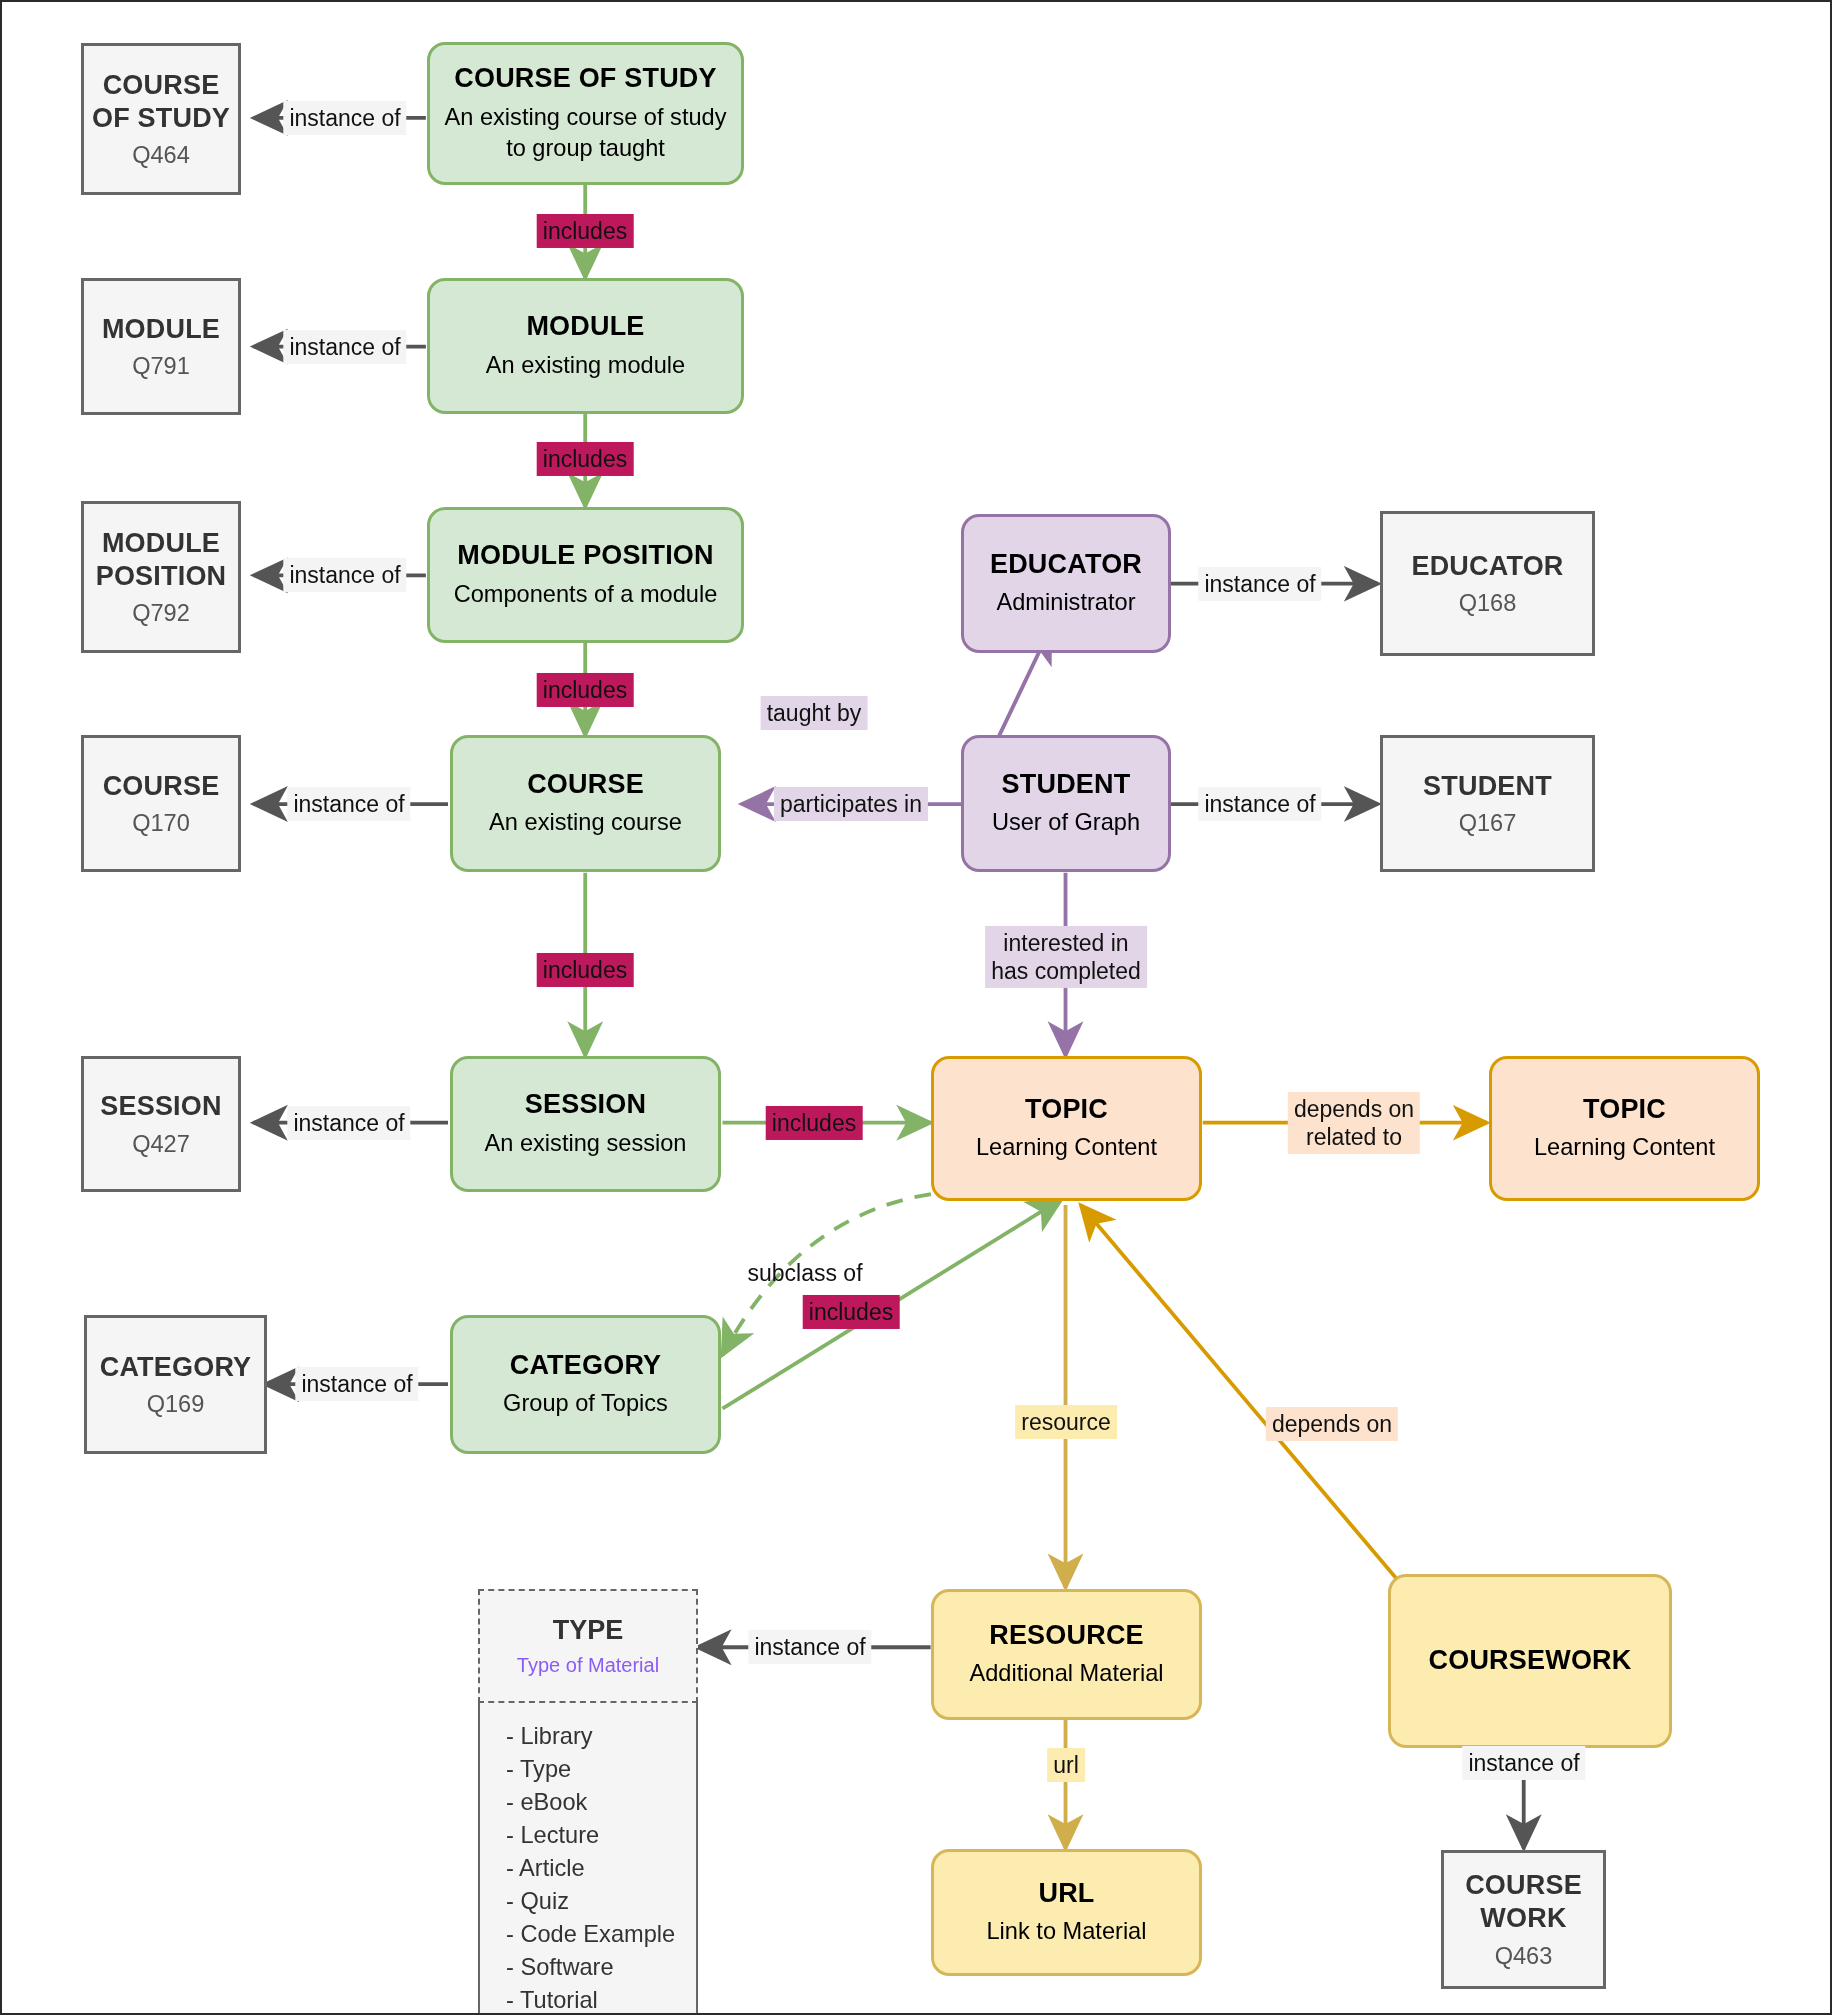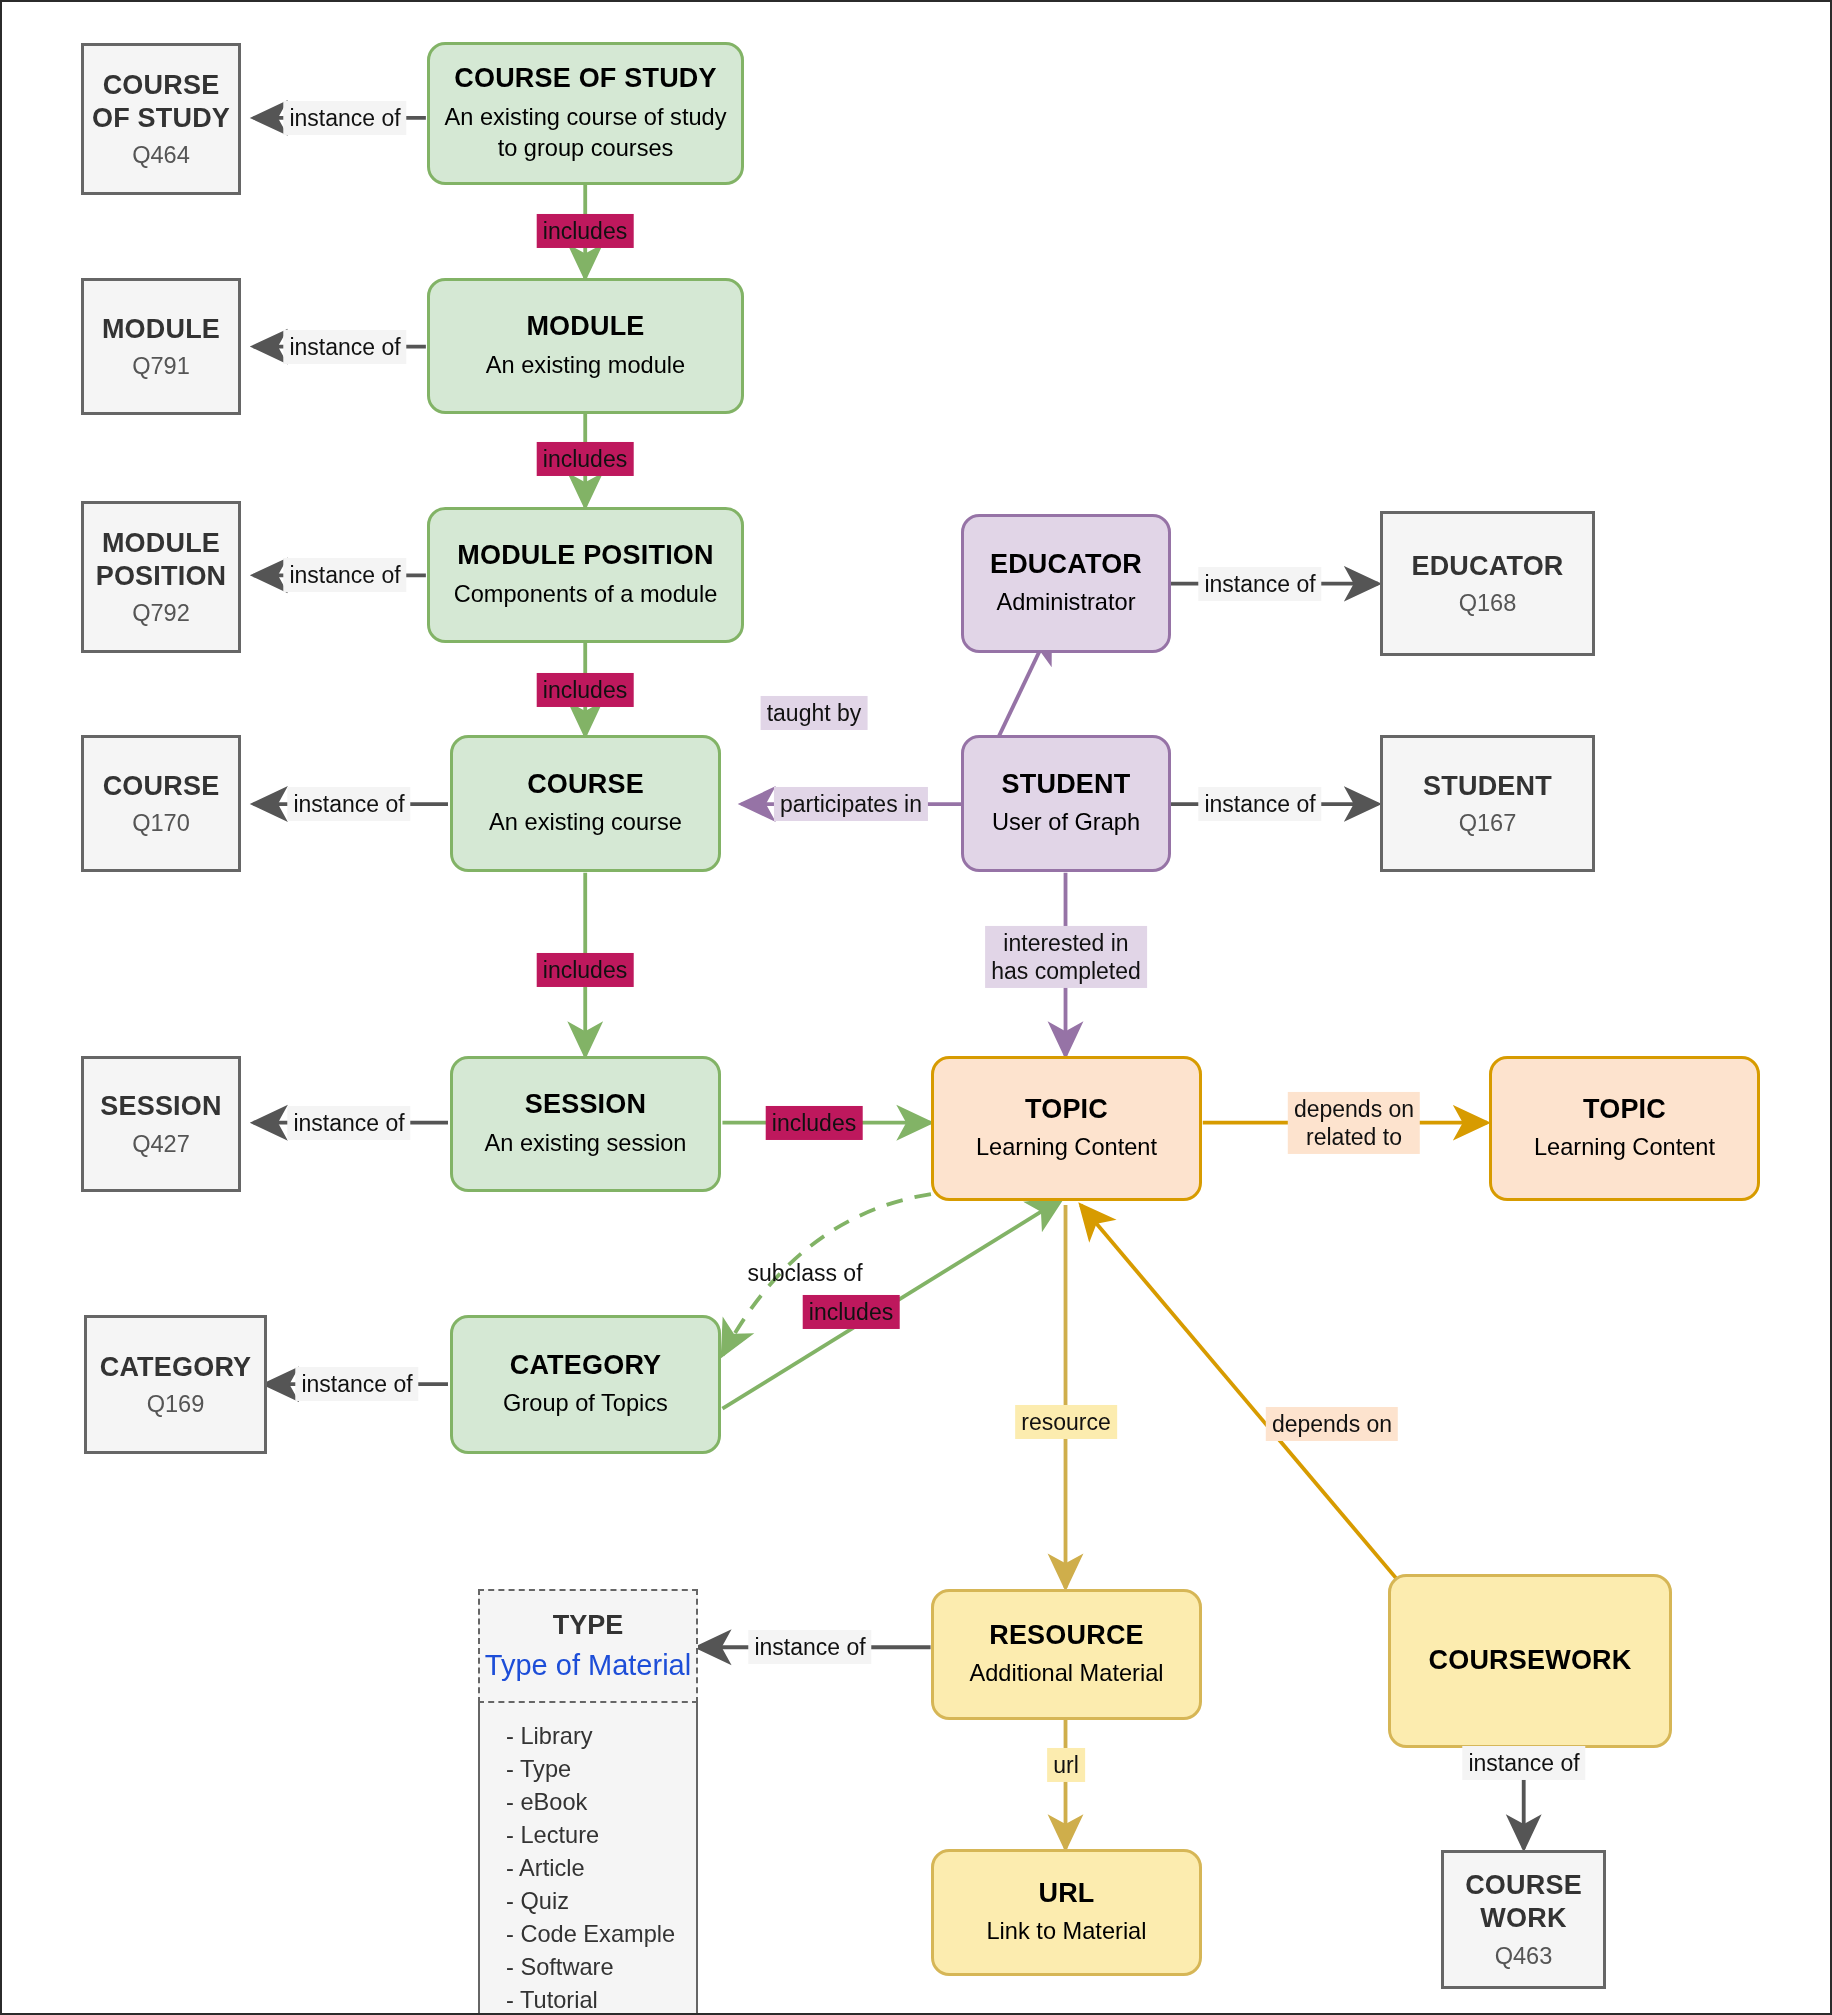--- a/index.html
+++ b/index.html
@@ -23,21 +23,21 @@
   
   .qbox{background:#f5f5f5;border:3px solid #666666;border-radius:0;}
   .qbox .t{font-size:27px;color:#333333;line-height:1.22;}
   .qbox .s{font-size:23.6px;color:#555555;margin-top:7.6px;}
 
   
   .typebox{position:absolute;box-sizing:border-box;}
   .typehead{box-sizing:border-box;background:#f5f5f5;border:2.3px dashed #666666;
             display:flex;flex-direction:column;align-items:center;justify-content:center;}
   .typehead .t{font-size:27px;font-weight:bold;color:#333333;}
-  .typehead .s{font-size:29px;color:#1d4ed8;margin-top:7.6px;}
+  .typehead .s{font-size:20px;color:#8b5cf6;margin-top:7.6px;}
   .typelist{box-sizing:border-box;background:#f5f5f5;border:2.3px solid #666666;border-top:none;
             padding:17px 0 17px 26px;display:flex;flex-direction:column;gap:0.8px;}
   .typelist li{list-style:none;font-size:23.6px;color:#333333;line-height:1.4;}
   .typelist ul{margin:0;padding:0;}
 
   
   .elabel{position:absolute;transform:translate(-50%,-50%);padding:3px 6.1px;
           font-size:23px;color:#111;white-space:pre;text-align:center;line-height:1.22;}
   .lg-grey{background:#f4f4f4;}
   .lg-green{background:#be185d;}
@@ -148,21 +148,21 @@
   </div>
 
   <div class="node qbox" style="left:1439px;top:1848px;width:165px;height:139px;">
     <div class="t" style="white-space:pre-line">COURSE
 WORK</div>
     <div class="s">Q463</div>
   </div>
 
   <div class="node ent green" style="left:425px;top:40px;width:317px;height:143px;">
     <div class="t">COURSE OF STUDY</div>
-    <div class="s">An existing course of study to group courses</div>
+    <div class="s">An existing course of study to group taught</div>
   </div>
 
   <div class="node ent green" style="left:425px;top:276px;width:317px;height:136px;">
     <div class="t">MODULE</div>
     <div class="s">An existing module</div>
   </div>
 
   <div class="node ent green" style="left:425px;top:505px;width:317px;height:136px;">
     <div class="t">MODULE POSITION</div>
     <div class="s">Components of a module</div>

